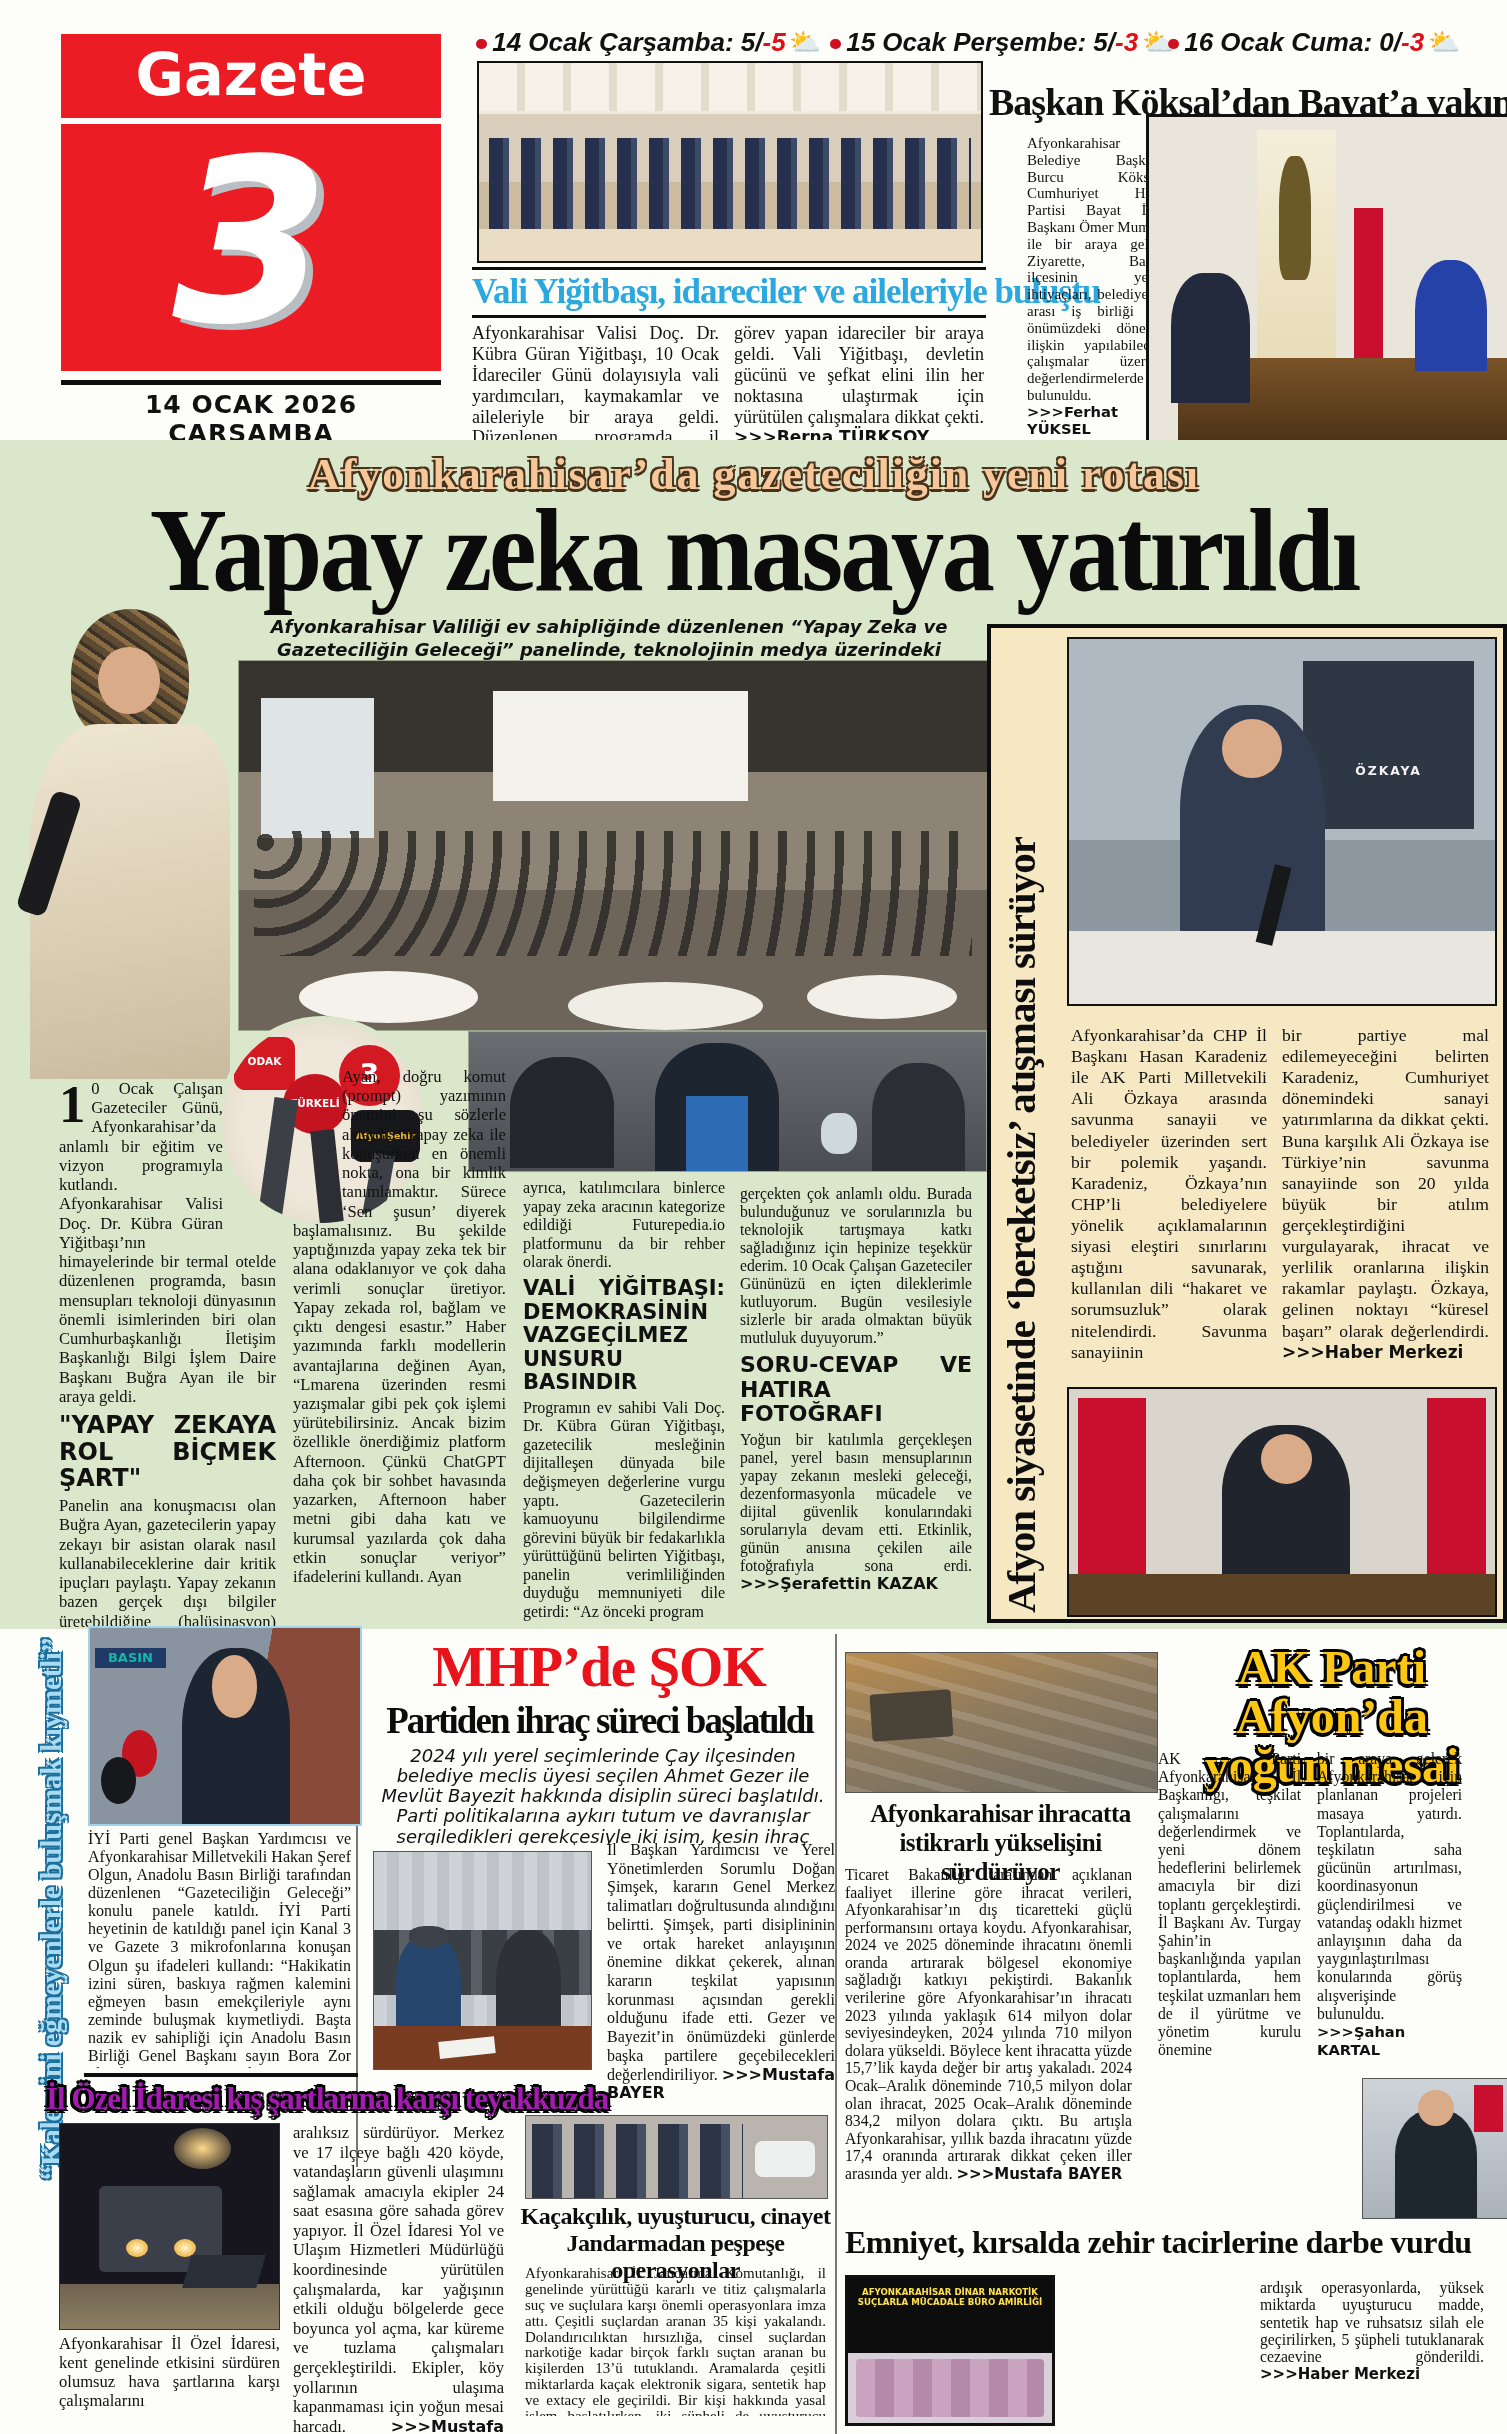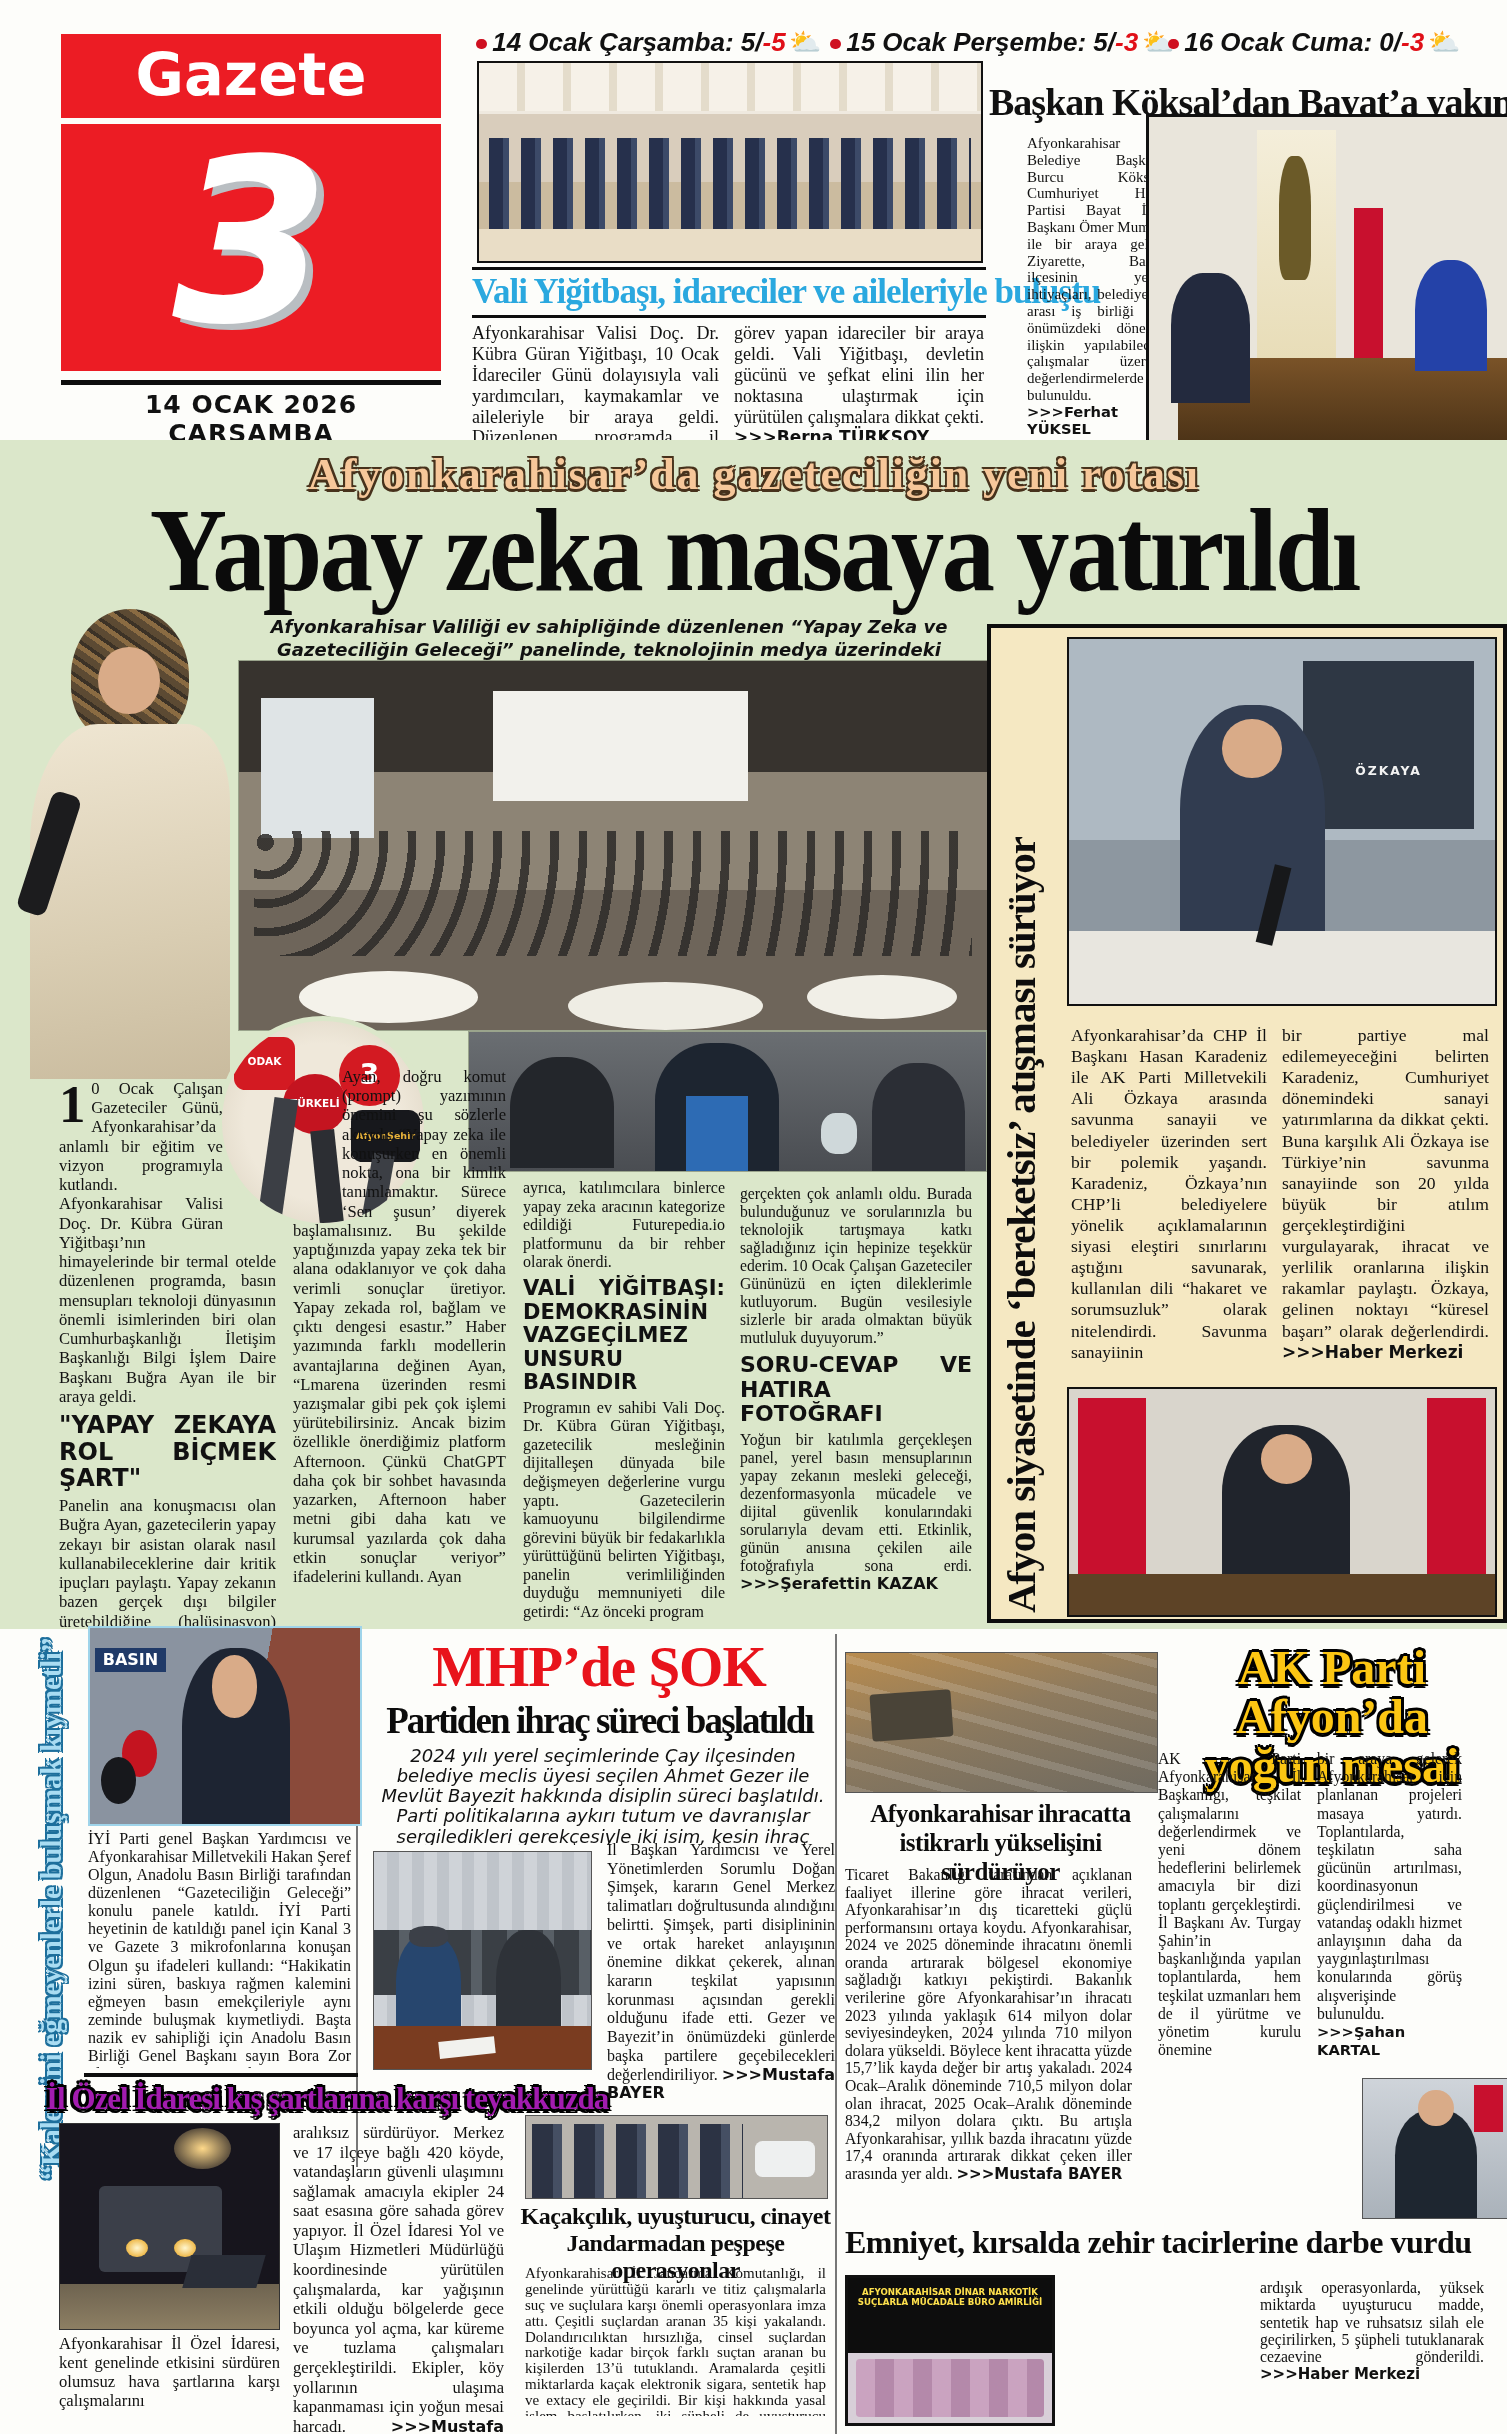--- a/index.html
+++ b/index.html
@@ -203,21 +203,21 @@
   <div class="abs" style="left:835px;top:1634px;width:1.9px;height:801px;background:#777;"></div>
 
   <div class="abs ser vert ol-blue" style="left:36px;top:1628px;width:48px;height:552px;font-weight:bold;font-size:28.5px;color:#a9dcf2;">
     <span>“Kalemini eğmeyenlerle buluşmak kıymetli”</span>
   </div>
   <div class="ph" style="left:88px;top:1626px;width:270px;height:196px;border:2.9px solid #9fd4ea;background:linear-gradient(100deg,#8a93a0 0 60%,#8a4a3a 60%);">
     <div class="abs" style="left:34%;top:10%;width:40%;height:90%;background:#1d2432;border-radius:45% 45% 0 0;"></div>
     <div class="abs" style="left:45%;top:14%;width:17%;height:32%;background:#d9ab88;border-radius:50%;"></div>
     <div class="abs" style="left:12%;top:52%;width:13%;height:24%;background:#c41420;border-radius:50%;"></div>
     <div class="abs" style="left:4%;top:66%;width:13%;height:24%;background:#17181c;border-radius:50%;"></div>
-    <div class="abs sans" style="left:2%;top:10%;width:26%;background:#203a68;color:#ffffff;font-weight:bold;font-size:16px;text-align:center;padding:2.9px 0;">
+    <div class="abs sans" style="left:2%;top:10%;width:26%;background:#203a68;color:#14b8a6;font-weight:bold;font-size:13px;text-align:center;padding:2.9px 0;">
       <span>BASIN</span>
     </div>
   </div>
   <div class="abs jtext body-col" style="left:88px;top:1830px;width:263px;height:238px;font-size:16px;line-height:1.13;">
     <span>İYİ Parti genel Başkan Yardımcısı ve Afyonkarahisar Milletvekili Hakan Şeref Olgun, Anadolu Basın Birliği tarafından düzenlenen “Gazeteciliğin Geleceği” konulu panele katıldı. İYİ Parti heyetinin de katıldığı panel için Kanal 3 ve Gazete 3 mikrofonlarına konuşan Olgun şu ifadeleri kullandı: “Hakikatin izini süren, baskıya rağmen kalemini eğmeyen basın emekçileriyle aynı zeminde buluşmak kıymetliydi. Başta nazik ev sahipliği için Anadolu Basın Birliği Genel Başkanı sayın Bora Zor olmak üzere; tüm konuşmacı ve katılımcılara teşekkür ediyorum.” </span>
     
   </div>
   <div class="abs rule" style="left:84px;top:2073px;width:274px;height:3.8px;"></div>
 
   <div class="abs ser ol-black" style="left:46px;top:2081px;width:476px;font-weight:bold;font-size:31px;letter-spacing:-1px;color:#a21caf;white-space:nowrap;">

